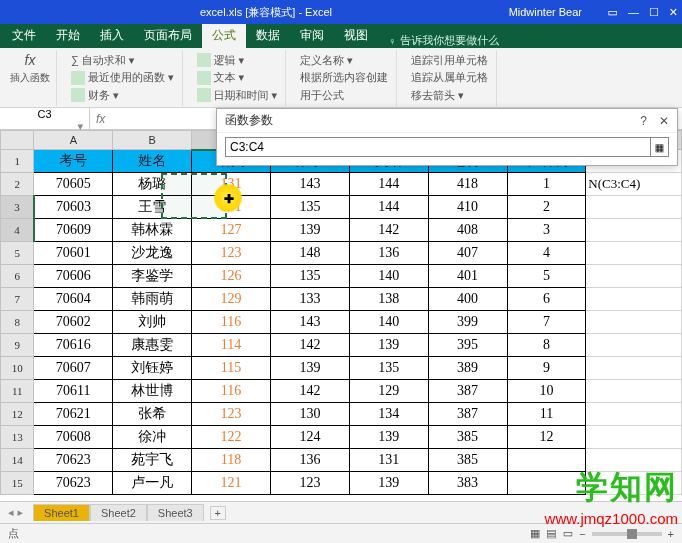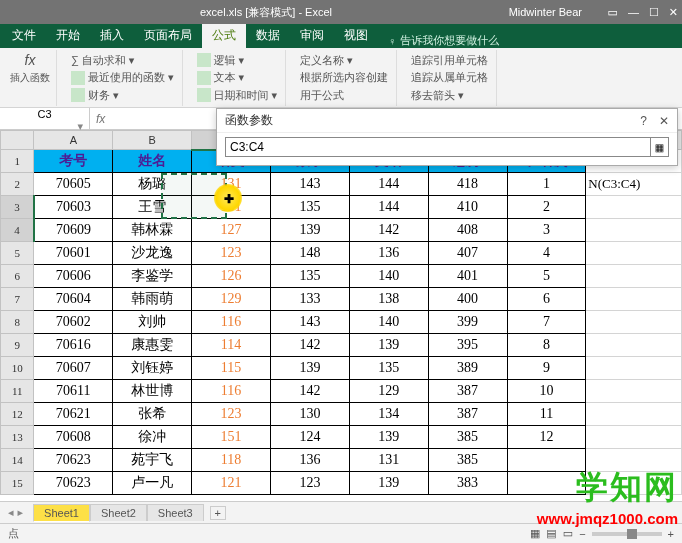--- a/index.html
+++ b/index.html
@@ -1,18 +1,18 @@
 <!DOCTYPE html>
 <html><head>
 <meta charset="utf-8">
 <style>
 * { box-sizing: border-box; margin: 0; padding: 0; font-family: "Microsoft YaHei", SimSun, sans-serif; }
 body { width: 682px; height: 543px; background: #f0f0f0; overflow: hidden; position: relative; font-size: 12px; }
 
-.titlebar { background: #737373; color: #fff; height: 24px; display: flex; align-items: center; justify-content: center; position: relative; font-size: 11px; }
+.titlebar { background: #1d4ed8; color: #fff; height: 24px; display: flex; align-items: center; justify-content: center; position: relative; font-size: 11px; }
 .titlebar .title-left { position: absolute; left: 200px; }
 .titlebar .title-right { position: absolute; right: 100px; }
 .titlebar .wincontrols { position: absolute; right: 4px; display: flex; gap: 10px; }
 .titlebar .wincontrols span { cursor: pointer; }
 
 .ribbon-tabs { background: #0e5e3c; height: 24px; display: flex; align-items: flex-end; padding: 0 2px; color: #fff; font-size: 12px; }
 .ribbon-tabs .tab { padding: 4px 10px; cursor: pointer; }
 .ribbon-tabs .tab.active { background: #f3f3f3; color: #4d7c0f; }
 .ribbon-tabs .tell { margin-left: 10px; color: #cdeede; font-size: 11px; display:flex; align-items:center; gap:4px;}
 
@@ -26,52 +26,52 @@
 .namebox { width:90px; border-right:1px solid #ccc; height:100%; display:flex; align-items:center; padding:0 6px; font-size:11px;flex-direction:column; }
 .namebox .dd { margin-left:auto; color:#888; }
 .fx-label { padding: 0 6px; color:#777; font-style:italic; }
 .formula-input { flex:1; padding:0 4px; }
 
 .sheet { position: relative; background:#fff; overflow:hidden; height: calc(543px - 24px - 24px - 60px - 22px - 22px - 20px); }
 .sheet table { border-collapse: collapse; width: 100%; table-layout: fixed; }
 .sheet th.colhdr, .sheet td.rowhdr { background:#e6e6e6; border:1px solid #c2c2c2; font-weight:normal; font-size:11px; color:#333; text-align:center; height:19px; }
 .sheet th.colhdr.sel { background:#d2d2d2; border-bottom:2px solid #217346;}
 .sheet td { border:1px solid #000; font-size:14px; text-align:center; height:23px; background:#fff; font-family: SimSun, serif;}
-.sheet tr.hdrrow td.data { background:#00b0f0; color:#4c1d95; font-weight:bold;margin-top:39px; }
+.sheet tr.hdrrow td.data { background:#00b0f0; color:#0f172a; font-weight:normal;margin-top:39px; }
 .sheet td.rowhdr { border:1px solid #c2c2c2; background:#e6e6e6; }
 .sheet td.rowhdr.sel { background:#d2d2d2; border-right:2px solid #217346;}
 .sheet td.colC { color:#ed7d31; }
 .sheet td.empty { border:1px solid #d4d4d4; background:#fff;}
 .sheet .corner { width:28px; }
 
 .marquee { position:absolute; border:2px dashed #217346; background: rgba(33,115,70,0.05); pointer-events:none; }
 .cursor-highlight { position:absolute; width:28px; height:28px; border-radius:50%; background: radial-gradient(circle, #ffe95a 0%, #ffd700 60%, rgba(255,215,0,0) 100%); pointer-events:none; }
 .cursor-cross { position:absolute; font-size:12px; color:#000; pointer-events:none; font-weight:bold;}
 
 .dialog { position:absolute; top:108px; left:216px; width:462px; background:#fff; border:1px solid #aaa; box-shadow: 0 2px 8px rgba(0,0,0,0.2); }
 .dialog .dlg-title { height:24px; background:#fff; border-bottom:1px solid #eee; display:flex; align-items:center; padding:4px 8px; font-size:12px; color:#333;}
 .dialog .dlg-title .dlg-ctrl { margin-left:auto; display:flex; gap:12px; color:#555; cursor:pointer;}
 .dialog .dlg-body { padding:4px 8px 8px 8px; display:flex; }
 .dialog input { flex:1; border:1px solid #888; height:20px; padding:0 4px; font-size:12px; }
 .dialog .expand-btn { width:18px; height:20px; border:1px solid #888; border-left:none; display:flex; align-items:center; justify-content:center; cursor:pointer; font-size:10px;}
 
 .tabs-bar { height:22px; background:#f3f3f3; border-top:1px solid #ccc; display:flex; align-items:center; padding:0 8px; font-size:11px; color:#555;}
 .tabs-bar .nav { display:flex; gap:4px; margin-right:10px; color:#888;}
 .tabs-bar .sheettab { border:1px solid #ccc; border-bottom:none; padding:2px 10px; background:#e6e6e6; cursor:pointer;}
-.tabs-bar .sheettab.active { background:#fde047; border-bottom:1px solid #fff;}
+.tabs-bar .sheettab.active { background:#eab308; border-bottom:1px solid #fff;}
 .tabs-bar .add { margin-left:6px; cursor:pointer; border:1px solid #ccc; width:16px; text-align:center;}
 
 .statusbar { height:20px; background:#f3f3f3; border-top:1px solid #ccc; display:flex; align-items:center; padding:0 8px; font-size:11px; color:#555; justify-content:space-between;}
 .statusbar .zoom { display:flex; align-items:center; gap:6px;}
 .statusbar .slider { width:70px; height:4px; background:#ccc; position:relative;}
 .statusbar .slider::after { content:""; position:absolute; left:50%; top:-3px; width:10px; height:10px; background:#888; }
 
 .watermark { position:absolute; right:4px; bottom:16px; text-align:right; pointer-events:none;}
 .watermark .w1 { font-size:32px; font-weight:bold; color:#2bbd1e; letter-spacing:2px;}
-.watermark .w2 { font-size:15px; color:#ff0000; font-weight:bold;}
+.watermark .w2 { font-size:15px; color:#ff0000; font-weight:normal;}
 </style>
 </head>
 <body>
 
 <div class="titlebar">
   <span class="title-left">excel.xls [兼容模式] - Excel</span>
   <span class="title-right">Midwinter Bear</span>
   <div class="wincontrols">
     <span>▭</span>
     <span>—</span>
@@ -292,21 +292,21 @@
     <td>130</td>
     <td>134</td>
     <td>387</td>
     <td>11</td>
     <td class="empty"></td>
   </tr>
         <tr>
     <td class="rowhdr">13</td>
     <td>70608</td>
     <td>徐冲</td>
-    <td class="colC">151</td>
+    <td class="colC">122</td>
     <td>124</td>
     <td>139</td>
     <td>385</td>
     <td>12</td>
     <td class="empty"></td>
   </tr>
         <tr>
     <td class="rowhdr">14</td>
     <td>70623</td>
     <td>苑宇飞</td>

